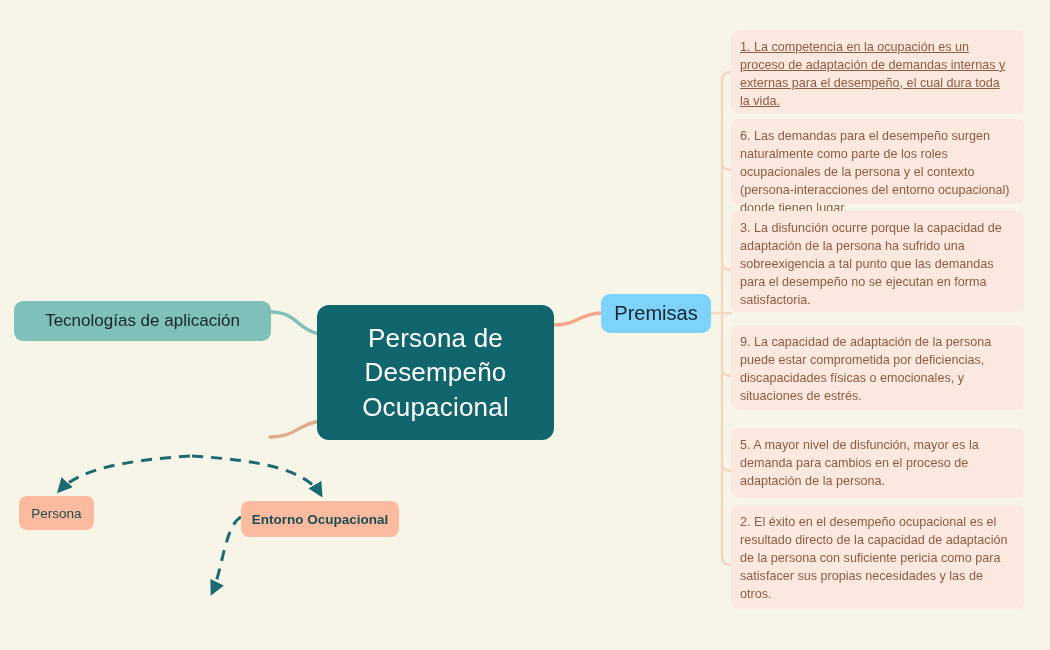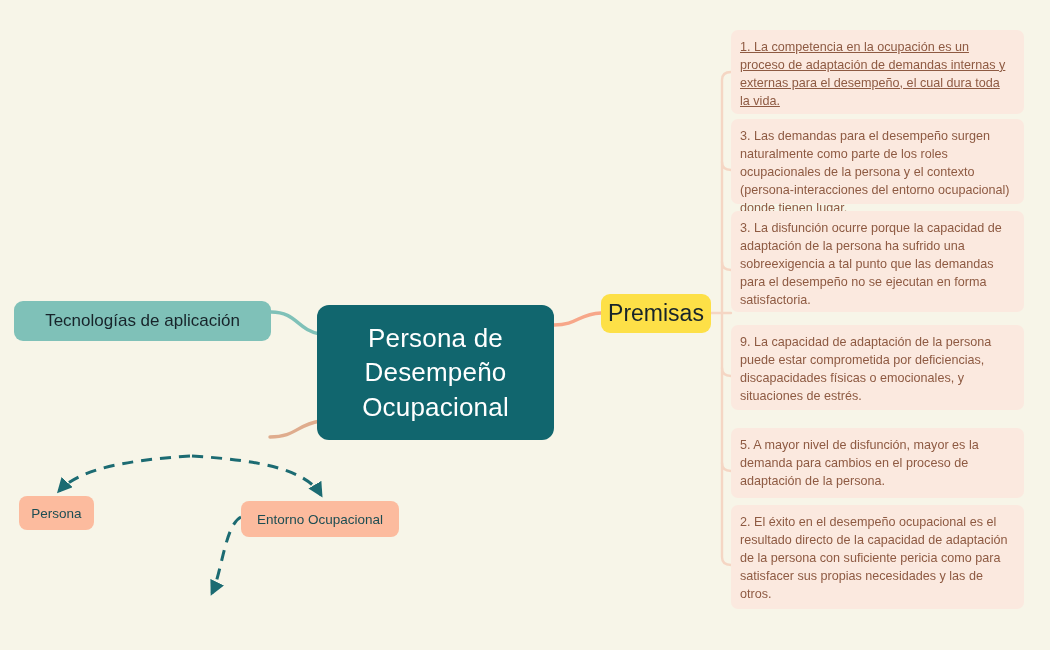--- a/index.html
+++ b/index.html
@@ -75,35 +75,35 @@
     color: #17242a;
     font-size: 17px;
   }
 
   
   .node-salmon {
     left: 601px;
     top: 294px;
     width: 110px;
     height: 39px;
-    background: #fde047;
+    background: #7dd3fc;
     border-radius: 9px;
     color: #17242a;
-    font-size: 23px;
+    font-size: 20px;
   }
 
   
   .node-leaf {
     background: #fcbb9e;
     border-radius: 8px;
     color: #1c4d53;
     font-size: 13.5px;
   }
   .leaf-persona  { left: 19px;  top: 496px; width: 75px;  height: 34px; }
-  .leaf-entorno  { left: 241px; top: 501px; width: 158px; height: 36px; }
+  .leaf-entorno  { left: 241px; top: 501px; width: 158px; height: 36px; font-weight: bold; }
   .leaf-subtopic { left: 123px; top: 580px; width: 83px;  height: 34px; }
 
   
   .premise {
     position: absolute;
     left: 731px;
     width: 293px;
     box-sizing: border-box;
     background: #fbe9df;
     border-radius: 7px;
@@ -174,21 +174,21 @@
 
   <div class="node node-salmon">Premisas</div>
 
   <div class="node node-leaf leaf-persona">Persona</div>
 
   <div class="node node-leaf leaf-entorno">Entorno Ocupacional</div>
 
 
   <div class="premise p1">1. La competencia en la ocupación es un proceso de adaptación de demandas internas y externas para el desempeño, el cual dura toda la vida.</div>
 
-  <div class="premise p2">3. Las demandas para el desempeño surgen naturalmente como parte de los roles ocupacionales de la persona y el contexto (persona-interacciones del entorno ocupacional) donde tienen lugar.</div>
+  <div class="premise p2">6. Las demandas para el desempeño surgen naturalmente como parte de los roles ocupacionales de la persona y el contexto (persona-interacciones del entorno ocupacional) donde tienen lugar.</div>
 
   <div class="premise p3">3. La disfunción ocurre porque la capacidad de adaptación de la persona ha sufrido una sobreexigencia a tal punto que las demandas para el desempeño no se ejecutan en forma satisfactoria.</div>
 
   <div class="premise p4">9. La capacidad de adaptación de la persona puede estar comprometida por deficiencias, discapacidades físicas o emocionales, y situaciones de estrés.</div>
 
   <div class="premise p5">5. A mayor nivel de disfunción, mayor es la demanda para cambios en el proceso de adaptación de la persona.</div>
 
   <div class="premise p6">2. El éxito en el desempeño ocupacional es el resultado directo de la capacidad de adaptación de la persona con suficiente pericia como para satisfacer sus propias necesidades y las de otros.</div>
 
 </div>

